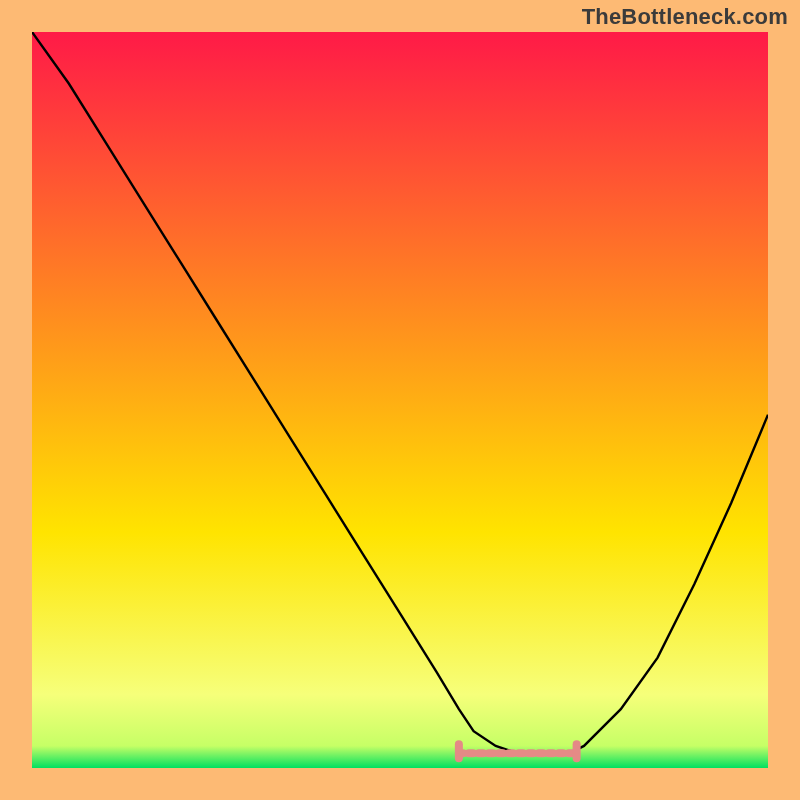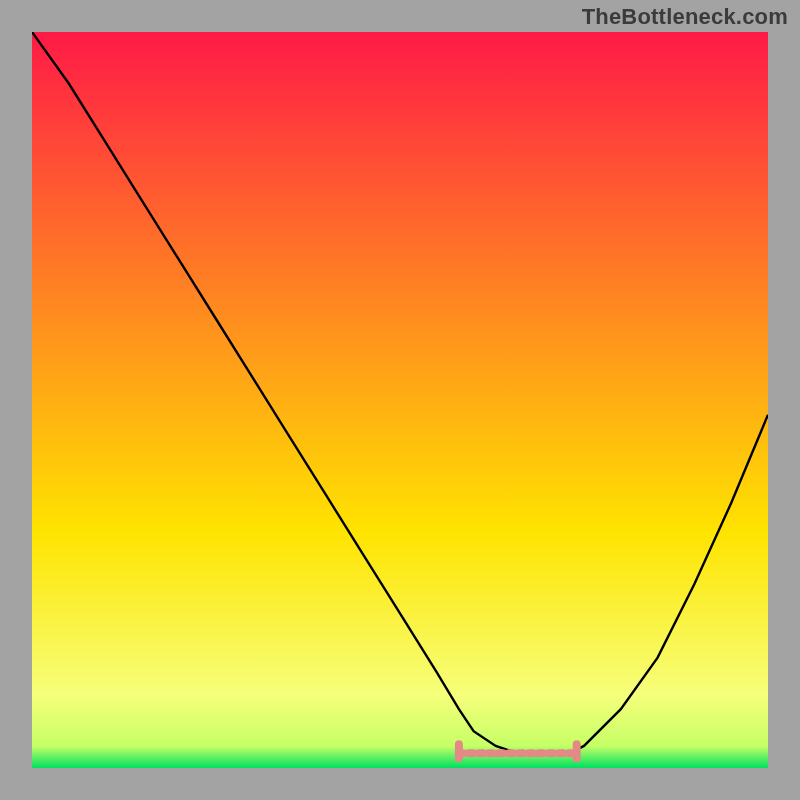--- a/index.html
+++ b/index.html
@@ -8,21 +8,21 @@
     width: 800px;
     height: 800px;
     background: #000;
     font-family: Arial, Helvetica, sans-serif;
     overflow: hidden;
   }
   .frame {
     position: relative;
     width: 800px;
     height: 800px;
-    background: #a3a3a3;
+    background: #fdba74;
   }
   .watermark {
     position: absolute;
     top: 4px;
     right: 12px;
     color: #3b3b3b;
     font-size: 22px;
     font-weight: 600;
     letter-spacing: 0.2px;
     user-select: none;

